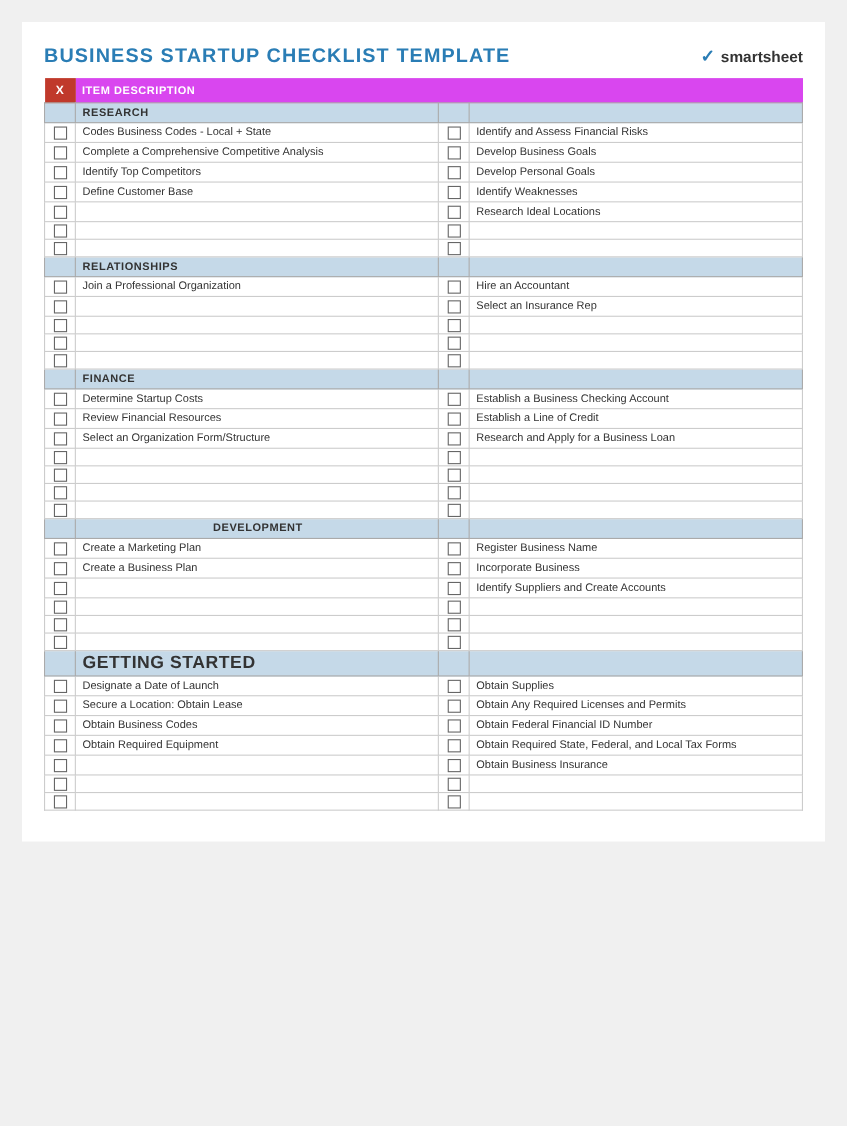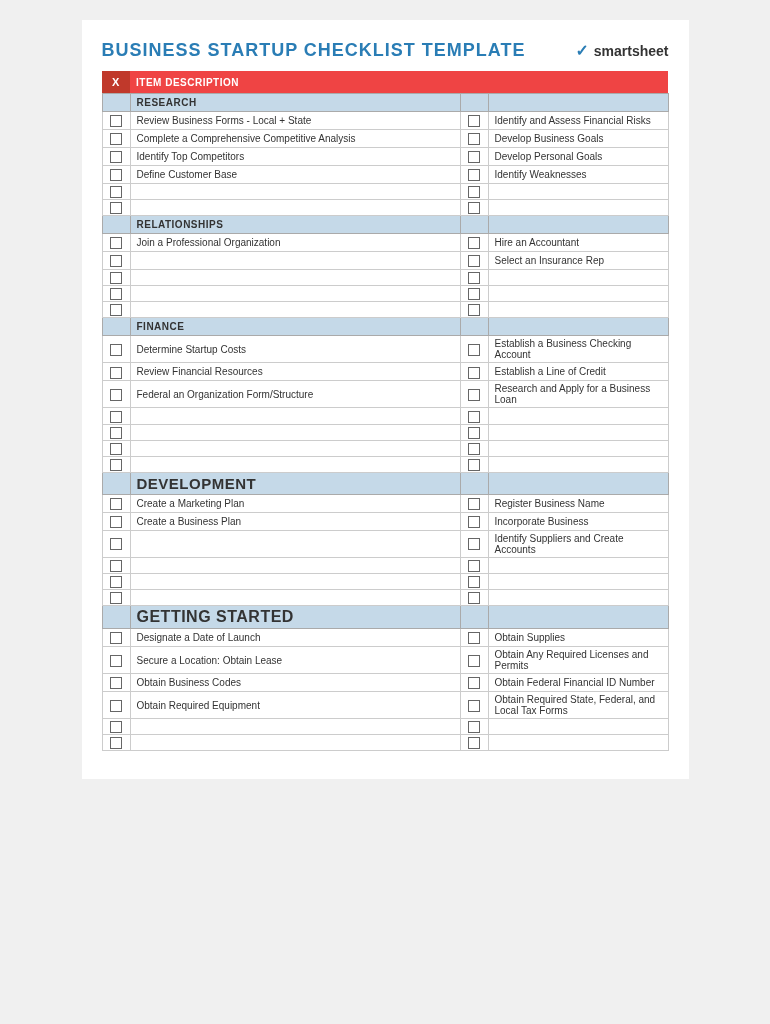--- a/index.html
+++ b/index.html
@@ -6,21 +6,21 @@
     body {
       background: #f0f0f0;
       font-family: Arial, sans-serif;
       font-size: 11px;
       display: flex;
       justify-content: center;
       padding: 20px;
     }
     .page {
       background: #fff;
-      width: 607px;
+      width: 730px;
       padding: 20px 20px 28px 20px;
     }
     .page-header {
       display: flex;
       justify-content: space-between;
       align-items: center;
       margin-bottom: 10px;
     }
     .page-title {
       color: #2a7db5;
@@ -44,21 +44,21 @@
     table {
       width: 100%;
       border-collapse: collapse;
     }
     .col-x { width: 28px; }
     .col-desc { width: 330px; }
     .col-check2 { width: 28px; }
     .col-desc2 { width: auto; }
 
     th {
-      background: #ef4444;
+      background: #d946ef;
       color: #fff;
       text-align: left;
       padding: 5px 6px;
       font-size: 10px;
       font-weight: bold;
       letter-spacing: 0.5px;
     }
     td {
       border: 1px solid #ccc;
       padding: 2px 4px;
@@ -135,21 +135,21 @@
     </thead>
     <tbody id="table-body">
     <tr class="section-header">
     <td class="x-cell"></td>
     <td style="font-size:10px;font-weight:bold;padding-left:6px;">RESEARCH</td>
     <td class="checkbox-cell"></td>
     <td></td>
   </tr>
         <tr>
       <td class="checkbox-cell"><span class="cb"></span></td>
-      <td class="item-text">Review Business Forms - Local + State</td>
+      <td class="item-text">Codes Business Codes - Local + State</td>
       <td class="checkbox-cell"><span class="cb"></span></td>
       <td class="item-text">Identify and Assess Financial Risks</td>
     </tr>
         <tr>
       <td class="checkbox-cell"><span class="cb"></span></td>
       <td class="item-text">Complete a Comprehensive Competitive Analysis</td>
       <td class="checkbox-cell"><span class="cb"></span></td>
       <td class="item-text">Develop Business Goals</td>
     </tr>
         <tr>
@@ -157,20 +157,26 @@
       <td class="item-text">Identify Top Competitors</td>
       <td class="checkbox-cell"><span class="cb"></span></td>
       <td class="item-text">Develop Personal Goals</td>
     </tr>
         <tr>
       <td class="checkbox-cell"><span class="cb"></span></td>
       <td class="item-text">Define Customer Base</td>
       <td class="checkbox-cell"><span class="cb"></span></td>
       <td class="item-text">Identify Weaknesses</td>
     </tr>
+        <tr>
+      <td class="checkbox-cell"><span class="cb"></span></td>
+      <td class="item-text"></td>
+      <td class="checkbox-cell"><span class="cb"></span></td>
+      <td class="item-text">Research Ideal Locations</td>
+    </tr>
         <tr class="empty-row">
       <td class="checkbox-cell"><span class="cb"></span></td>
       <td class="item-text"></td>
       <td class="checkbox-cell"><span class="cb"></span></td>
       <td class="item-text"></td>
     </tr>
         <tr class="empty-row">
       <td class="checkbox-cell"><span class="cb"></span></td>
       <td class="item-text"></td>
       <td class="checkbox-cell"><span class="cb"></span></td>
@@ -225,21 +231,21 @@
       <td class="item-text">Establish a Business Checking Account</td>
     </tr>
         <tr>
       <td class="checkbox-cell"><span class="cb"></span></td>
       <td class="item-text">Review Financial Resources</td>
       <td class="checkbox-cell"><span class="cb"></span></td>
       <td class="item-text">Establish a Line of Credit</td>
     </tr>
         <tr>
       <td class="checkbox-cell"><span class="cb"></span></td>
-      <td class="item-text">Federal an Organization Form/Structure</td>
+      <td class="item-text">Select an Organization Form/Structure</td>
       <td class="checkbox-cell"><span class="cb"></span></td>
       <td class="item-text">Research and Apply for a Business Loan</td>
     </tr>
         <tr class="empty-row">
       <td class="checkbox-cell"><span class="cb"></span></td>
       <td class="item-text"></td>
       <td class="checkbox-cell"><span class="cb"></span></td>
       <td class="item-text"></td>
     </tr>
         <tr class="empty-row">
@@ -255,21 +261,21 @@
       <td class="item-text"></td>
     </tr>
         <tr class="empty-row">
       <td class="checkbox-cell"><span class="cb"></span></td>
       <td class="item-text"></td>
       <td class="checkbox-cell"><span class="cb"></span></td>
       <td class="item-text"></td>
     </tr>
         <tr class="section-header">
     <td class="x-cell"></td>
-    <td style="font-size:15px;font-weight:bold;padding-left:6px;">DEVELOPMENT</td>
+    <td style="font-size:10px;font-weight:bold;padding-left:6px;text-align:center;">DEVELOPMENT</td>
     <td class="checkbox-cell"></td>
     <td></td>
   </tr>
         <tr>
       <td class="checkbox-cell"><span class="cb"></span></td>
       <td class="item-text">Create a Marketing Plan</td>
       <td class="checkbox-cell"><span class="cb"></span></td>
       <td class="item-text">Register Business Name</td>
     </tr>
         <tr>
@@ -324,20 +330,26 @@
       <td class="checkbox-cell"><span class="cb"></span></td>
       <td class="item-text">Obtain Business Codes</td>
       <td class="checkbox-cell"><span class="cb"></span></td>
       <td class="item-text">Obtain Federal Financial ID Number</td>
     </tr>
         <tr>
       <td class="checkbox-cell"><span class="cb"></span></td>
       <td class="item-text">Obtain Required Equipment</td>
       <td class="checkbox-cell"><span class="cb"></span></td>
       <td class="item-text">Obtain Required State, Federal, and Local Tax Forms</td>
+    </tr>
+        <tr>
+      <td class="checkbox-cell"><span class="cb"></span></td>
+      <td class="item-text"></td>
+      <td class="checkbox-cell"><span class="cb"></span></td>
+      <td class="item-text">Obtain Business Insurance</td>
     </tr>
         <tr class="empty-row">
       <td class="checkbox-cell"><span class="cb"></span></td>
       <td class="item-text"></td>
       <td class="checkbox-cell"><span class="cb"></span></td>
       <td class="item-text"></td>
     </tr>
         <tr class="empty-row">
       <td class="checkbox-cell"><span class="cb"></span></td>
       <td class="item-text"></td>

